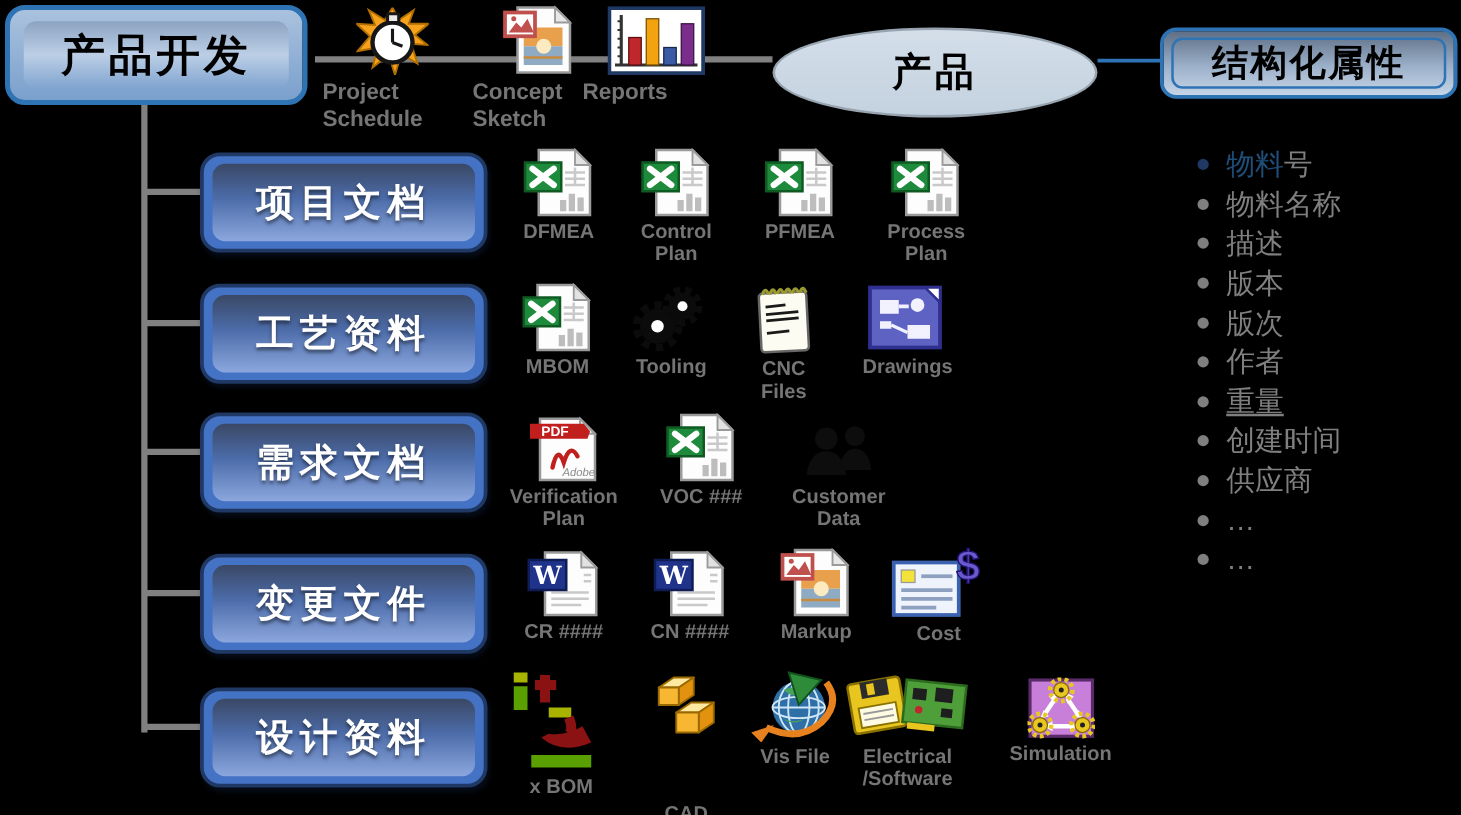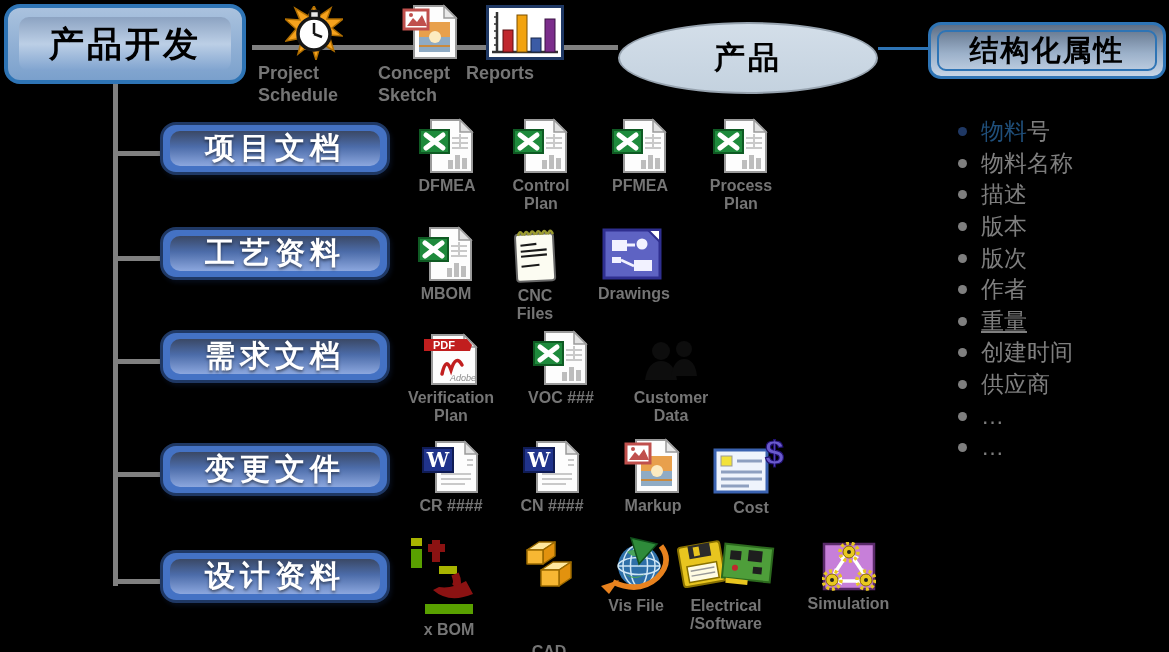--- a/index.html
+++ b/index.html
@@ -37,21 +37,21 @@
   
   #attr-btn{position:absolute;left:928px;top:22px;width:238px;height:57px;box-sizing:border-box;
     border:3px solid #2E74B5;border-radius:13px;
     background:linear-gradient(180deg,#5D6E85 0%,#9BB0C9 55%,#C6D5E7 100%);padding-left:16px;}
   #attr-btn-outline{position:absolute;left:6px;right:6px;top:5px;bottom:5px;
     border:2px solid #2E74B5;border-radius:9px;
     display:flex;align-items:center;justify-content:center;
     font-size:29px;font-weight:bold;color:#000;letter-spacing:2px;}
 
   
-  .cat-btn{position:absolute;left:160px;width:230px;height:53px;box-sizing:border-box;
+  .cat-btn{position:absolute;left:160px;width:230px;height:80px;box-sizing:border-box;
     background:#4472C4;border:3px solid #1F3864;border-radius:16px;
     box-shadow:2px 3px 4px rgba(10,20,40,.6);}
   .cat-inner{position:absolute;left:7px;right:7px;top:6px;bottom:6px;border-radius:10px;
     background:linear-gradient(180deg,#3A4865 0%,#4C6CA9 45%,#8CA7DE 100%);
     color:#FFF;font-weight:bold;font-size:30px;letter-spacing:5px;
     display:flex;align-items:center;justify-content:center;
     text-shadow:0 2px 3px rgba(0,0,0,.5);}
 
   
   .icon-row{position:absolute;left:401px;display:flex;align-items:flex-start;}
@@ -259,20 +259,33 @@
                 <rect x="30" y="42" width="5" height="9"></rect>
                 <rect x="37" y="37" width="5" height="14"></rect>
                 <rect x="44" y="40" width="5" height="11"></rect>
               </g>
               <rect x="2" y="12" width="29" height="23" fill="#1E8A3C" stroke="#0F5A23" stroke-width="2"></rect>
               <path d="M8 17 L25 30 M25 17 L8 30" stroke="#FFF" stroke-width="5" stroke-linecap="round"></path>
             </svg>
           </div>
           <div class="doc-label">MBOM</div>
         </div>
+        <div class="icon-cell" style="width: 92px;">
+          <div class="icon-box">
+            <svg width="64" height="54" viewBox="0 0 64 54">
+              <circle cx="41" cy="17" r="11" fill="#0B0B0B"></circle>
+              <circle cx="41" cy="17" r="13" fill="none" stroke="#0B0B0B" stroke-width="6" stroke-dasharray="5 4"></circle>
+              <circle cx="41" cy="17" r="4" fill="#FFF"></circle>
+              <circle cx="21" cy="33" r="14" fill="#0B0B0B"></circle>
+              <circle cx="21" cy="33" r="17" fill="none" stroke="#0B0B0B" stroke-width="6" stroke-dasharray="6 5"></circle>
+              <circle cx="21" cy="33" r="5" fill="#FFF"></circle>
+            </svg>
+          </div>
+          <div class="doc-label">Tooling</div>
+        </div>
         <div class="icon-cell" style="width: 88px;">
           <div class="icon-box">
             <svg width="48" height="58" viewBox="0 0 48 58">
               <g transform="rotate(-3 24 30)">
                 <rect x="5" y="8" width="38" height="47" rx="3" fill="#FCFCF2" stroke="#666" stroke-width="2"></rect>
                 <path d="M8 9 q2.5 -7 5 0 M14 9 q2.5 -7 5 0 M20 9 q2.5 -7 5 0 M26 9 q2.5 -7 5 0 M32 9 q2.5 -7 5 0 M38 9 q2.5 -7 5 0" stroke="#9A9A30" stroke-width="2.5" fill="none"></path>
                 <g stroke="#1A1A1A" stroke-width="2.2">
                   <line x1="10" y1="19" x2="26" y2="18"></line>
                   <line x1="10" y1="25" x2="36" y2="24"></line>
                   <line x1="10" y1="30" x2="36" y2="29"></line>

